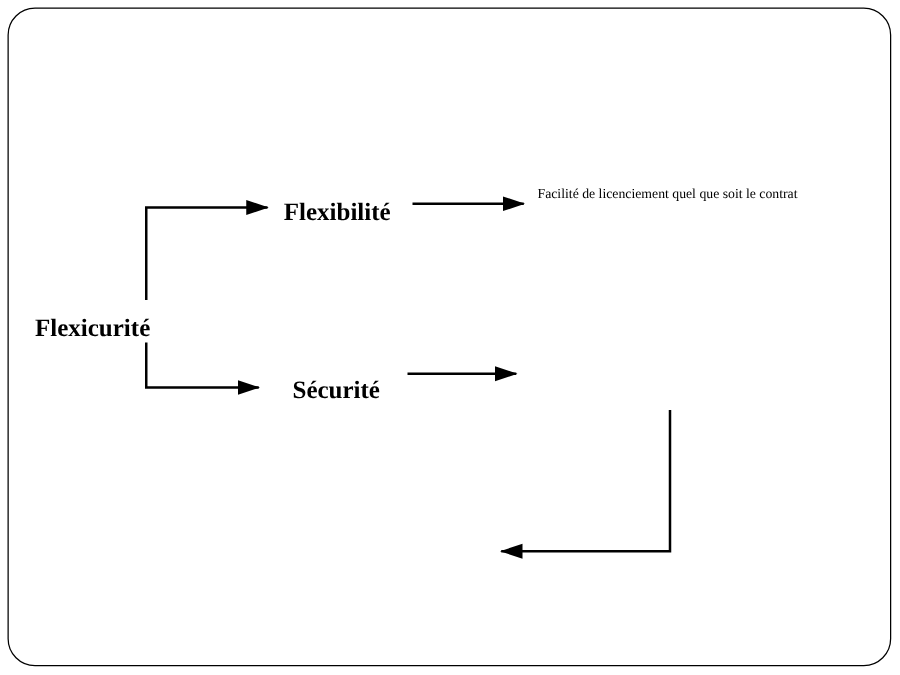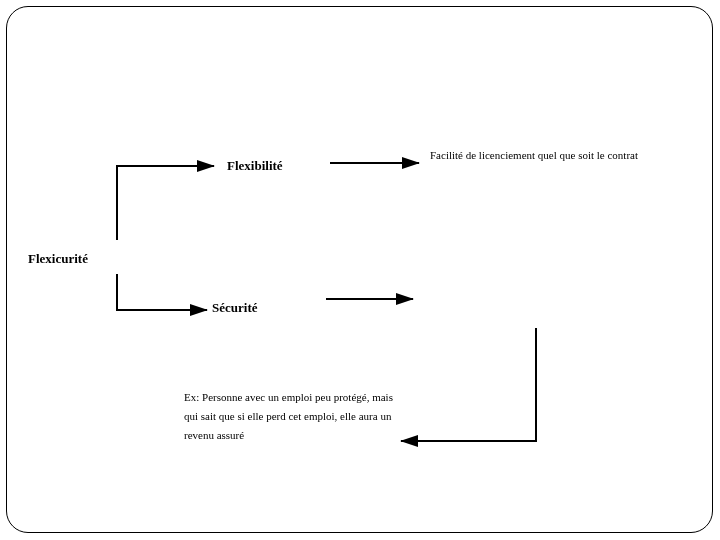--- a/index.html
+++ b/index.html
@@ -32,36 +32,36 @@
     position: absolute;
     left: 0;
     top: 0;
     width: 720px;
     height: 540px;
   }
   .node-label {
     position: absolute;
     font-family: "Liberation Serif", "DejaVu Serif", serif;
     font-weight: bold;
-    font-size: 13px;
+    font-size: 20px;
     color: #000000;
     white-space: nowrap;
     line-height: 1.15;
   }
   .body-text {
     position: absolute;
     font-family: "Liberation Serif", "DejaVu Serif", serif;
     font-weight: normal;
     font-size: 11px;
     color: #000000;
     line-height: 19px;
   }
   #label-flexicurite { left: 28px; top: 252px; }
   #label-flexibilite { left: 227px; top: 159px; }
-  #label-securite    { left: 212px; top: 301px; }
+  #label-securite    { left: 234px; top: 301px; }
   #text-facilite { left: 430px; top: 146px; width: 230px; }
   #text-securite-personnes { left: 428px; top: 284px; width: 205px; }
   #text-exemple { left: 184px; top: 388px; width: 210px; }
 </style>
 </head>
 <body>
 
 <div id="slide">
 
   <div id="slide-frame"></div>
@@ -89,15 +89,14 @@
 
   <div class="node-label" id="label-flexicurite">Flexicurité</div>
 
   <div class="node-label" id="label-flexibilite">Flexibilité</div>
 
   <div class="node-label" id="label-securite">Sécurité</div>
 
   <div class="body-text" id="text-facilite">Facilité de licenciement quel que soit le contrat</div>
 
 
-  <div class="body-text" id="text-exemple">Ex: Personne avec un emploi peu protégé, mais qui sait que si elle perd cet emploi, elle aura un revenu assuré</div>
 
 </div>
 
 </body></html>

